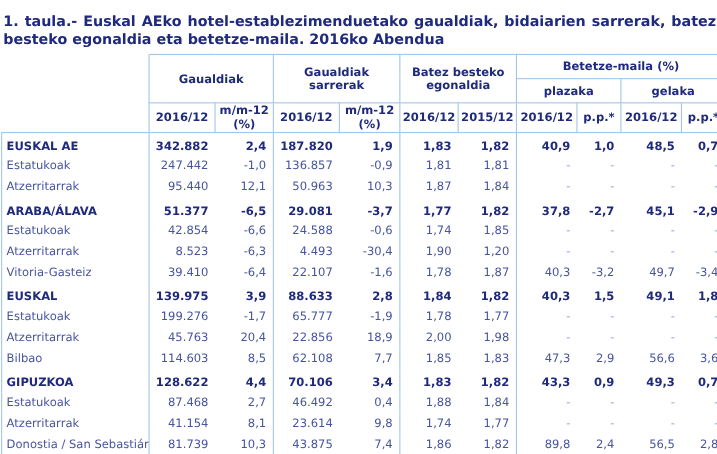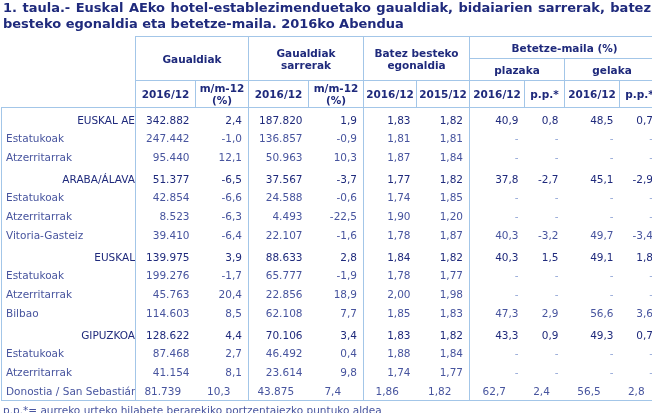--- a/index.html
+++ b/index.html
@@ -8,21 +8,21 @@
     --dash:#8fa3d6;          
     --line:#a3c6e8;          
   }
   *{box-sizing:border-box;}
   html,body{margin:0;padding:0;}
   body{
     width:652px;height:413px;background:#ffffff;
     font-family:"DejaVu Sans","Liberation Sans",sans-serif;
     overflow:hidden;
   }
-  .page{width:652px;height:319px;padding:0 1px 0 1px;}
+  .page{width:652px;height:319px;padding:13px 1px 0 1px;}
   .title{
     width:648px;margin:0 0 5px 2px;
     color:var(--navy);font-weight:bold;font-size:13px;line-height:1.2;
     text-align:justify;
   }
   table.tbl{
     border-collapse:collapse;table-layout:fixed;width:650px;
     font-size:10.5px;color:var(--blue);
   }
   col.c-lbl{width:134px;}
@@ -43,22 +43,22 @@
 
   tbody tr{height:19px;}
   td{padding:0;vertical-align:middle;white-space:nowrap;overflow:hidden;}
   td.lbl{
     padding-left:4px;text-align:left;
     border-left:1px solid var(--line);border-right:1px solid var(--line);
   }
   td.val{text-align:right;padding-right:6px;}
   td.c1,td.c3,td.c5,td.c9{border-right:1px solid var(--line);}
   td.dash{color:var(--dash);}
-  tbody tr:last-child td{border-bottom:1px solid var(--line);text-align:center;}
-  tbody tr.group td{font-weight:normal;color:var(--navy);padding-top:3px;text-align:right;}
+  tbody tr:last-child td{border-bottom:1px solid var(--line);}
+  tbody tr.group td{font-weight:bold;color:var(--navy);padding-top:3px;}
   tbody tr.group{height:21px;}
 
   .footnotes{margin:3px 0 0 2px;}
   .footnote{color:var(--blue);font-size:10.5px;line-height:1.2;}
 </style>
 </head>
 <body>
 
 <div class="page">
 
@@ -108,21 +108,21 @@
     <tbody>
         <tr class="group">
           <td class="lbl">EUSKAL AE</td>
           <td class="val c0">342.882</td>
           <td class="val c1">2,4</td>
           <td class="val c2">187.820</td>
           <td class="val c3">1,9</td>
           <td class="val c4">1,83</td>
           <td class="val c5">1,82</td>
           <td class="val c6">40,9</td>
-          <td class="val c7">0,8</td>
+          <td class="val c7">1,0</td>
           <td class="val c8">48,5</td>
           <td class="val c9">0,7</td>
         </tr>
         <tr>
           <td class="lbl">Estatukoak</td>
           <td class="val c0">247.442</td>
           <td class="val c1">-1,0</td>
           <td class="val c2">136.857</td>
           <td class="val c3">-0,9</td>
           <td class="val c4">1,81</td>
@@ -142,21 +142,21 @@
           <td class="val c5">1,84</td>
           <td class="val c6 dash">-</td>
           <td class="val c7 dash">-</td>
           <td class="val c8 dash">-</td>
           <td class="val c9 dash">-</td>
         </tr>
         <tr class="group">
           <td class="lbl">ARABA/ÁLAVA</td>
           <td class="val c0">51.377</td>
           <td class="val c1">-6,5</td>
-          <td class="val c2">37.567</td>
+          <td class="val c2">29.081</td>
           <td class="val c3">-3,7</td>
           <td class="val c4">1,77</td>
           <td class="val c5">1,82</td>
           <td class="val c6">37,8</td>
           <td class="val c7">-2,7</td>
           <td class="val c8">45,1</td>
           <td class="val c9">-2,9</td>
         </tr>
         <tr>
           <td class="lbl">Estatukoak</td>
@@ -169,21 +169,21 @@
           <td class="val c6 dash">-</td>
           <td class="val c7 dash">-</td>
           <td class="val c8 dash">-</td>
           <td class="val c9 dash">-</td>
         </tr>
         <tr>
           <td class="lbl">Atzerritarrak</td>
           <td class="val c0">8.523</td>
           <td class="val c1">-6,3</td>
           <td class="val c2">4.493</td>
-          <td class="val c3">-22,5</td>
+          <td class="val c3">-30,4</td>
           <td class="val c4">1,90</td>
           <td class="val c5">1,20</td>
           <td class="val c6 dash">-</td>
           <td class="val c7 dash">-</td>
           <td class="val c8 dash">-</td>
           <td class="val c9 dash">-</td>
         </tr>
         <tr>
           <td class="lbl">Vitoria-Gasteiz</td>
           <td class="val c0">39.410</td>
@@ -289,21 +289,21 @@
           <td class="val c9 dash">-</td>
         </tr>
         <tr>
           <td class="lbl">Donostia / San Sebastián</td>
           <td class="val c0">81.739</td>
           <td class="val c1">10,3</td>
           <td class="val c2">43.875</td>
           <td class="val c3">7,4</td>
           <td class="val c4">1,86</td>
           <td class="val c5">1,82</td>
-          <td class="val c6">62,7</td>
+          <td class="val c6">89,8</td>
           <td class="val c7">2,4</td>
           <td class="val c8">56,5</td>
           <td class="val c9">2,8</td>
         </tr>
       </tbody>
   </table>
 
   <div class="footnotes">
     <div class="footnote">p.p.*= aurreko urteko hilabete berarekiko portzentajezko puntuko aldea</div>
 

